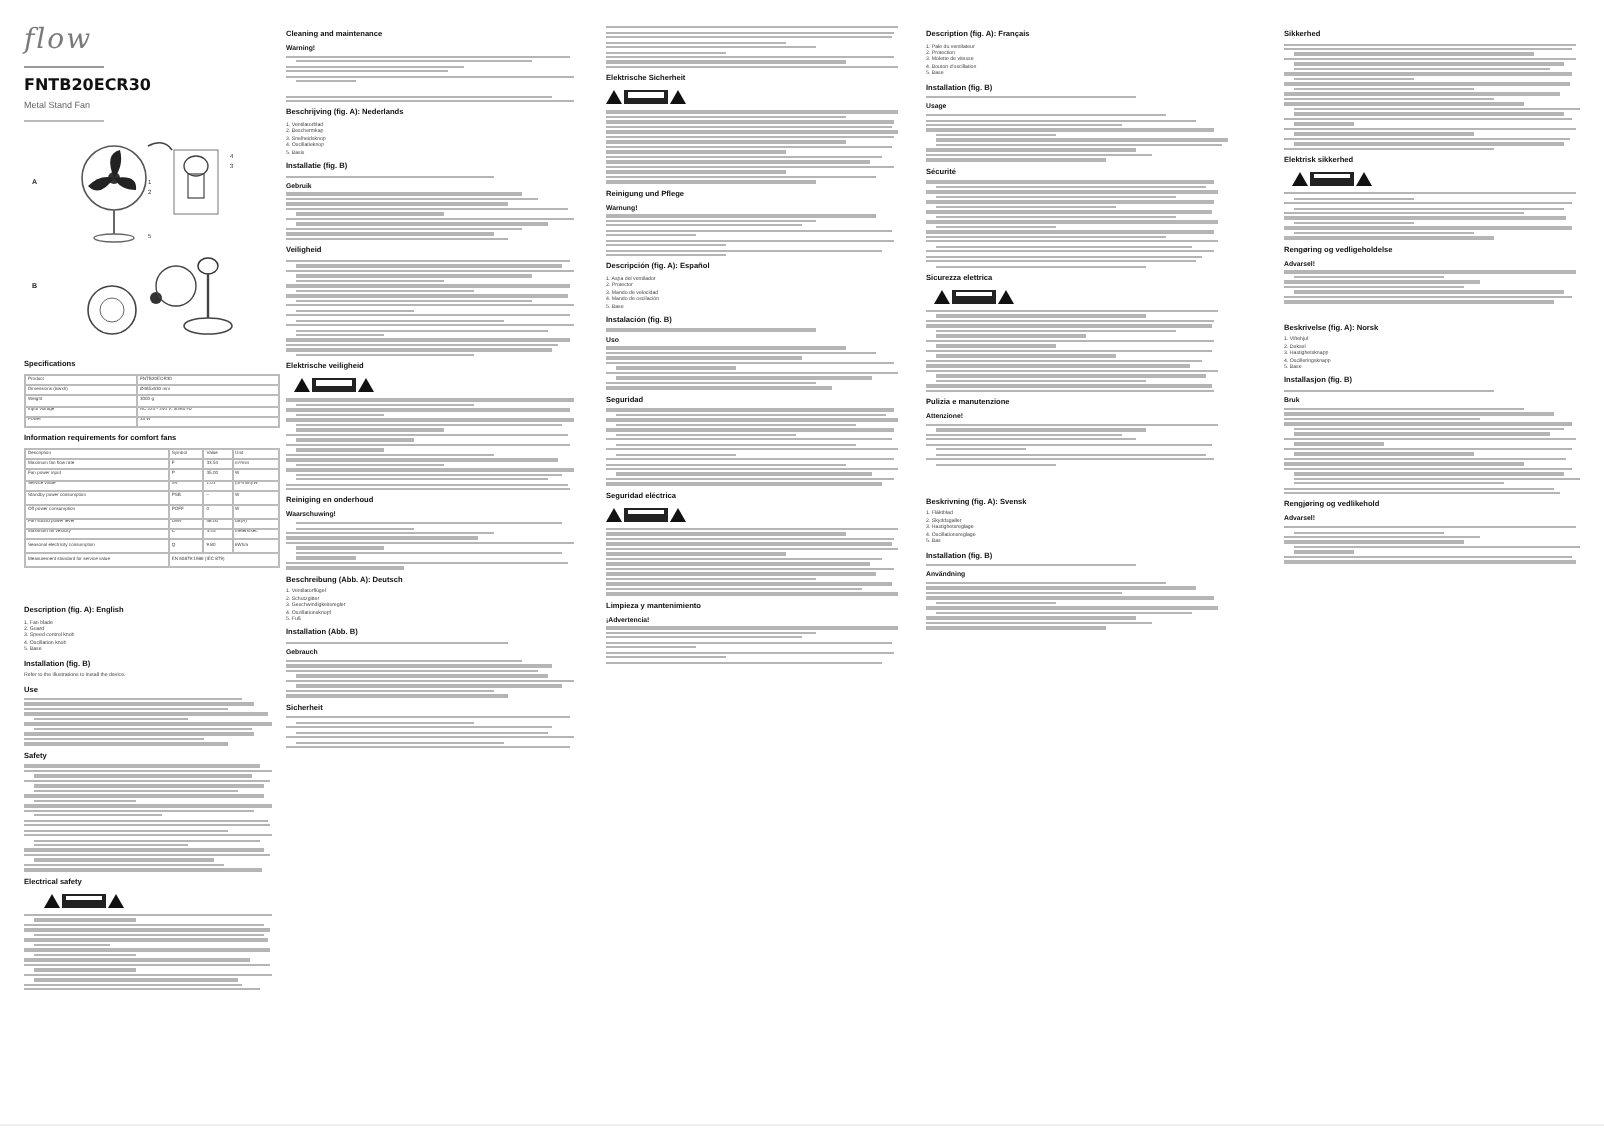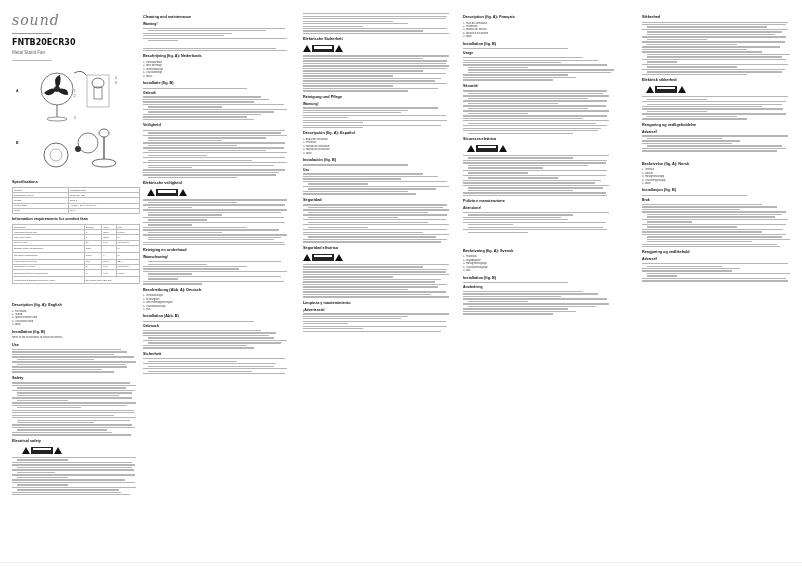--- a/index.html
+++ b/index.html
@@ -37,21 +37,21 @@
   .caution span { position: absolute; left: 2px; top: 1px; width: 18px; height: 2.2px; background: #fff; }
 
   .footer-line { position: absolute; bottom: 4px; left: 0; width: 802px; height: 1px; background: #eee; }
 </style>
 </head>
 <body>
 
 <div class="page">
 
   <div class="col col1">
-    <div class="logo">sound</div>
+    <div class="logo">flow</div>
     <div class="rule"></div>
     <div class="model">FNTB20ECR30</div>
     <div class="subtitle">Metal Stand Fan</div>
     <div class="rule2"></div>
 
     <div class="fig">
       <span class="fig-label" style="left:4px;top:22px;">A</span>
       <svg width="120" height="58" viewBox="0 0 120 58" style="position:absolute;left:0;top:0;">
         <circle cx="45" cy="22" r="16" fill="none" stroke="#555" stroke-width="0.8"></circle>
         <circle cx="45" cy="22" r="3" fill="#333"></circle>

